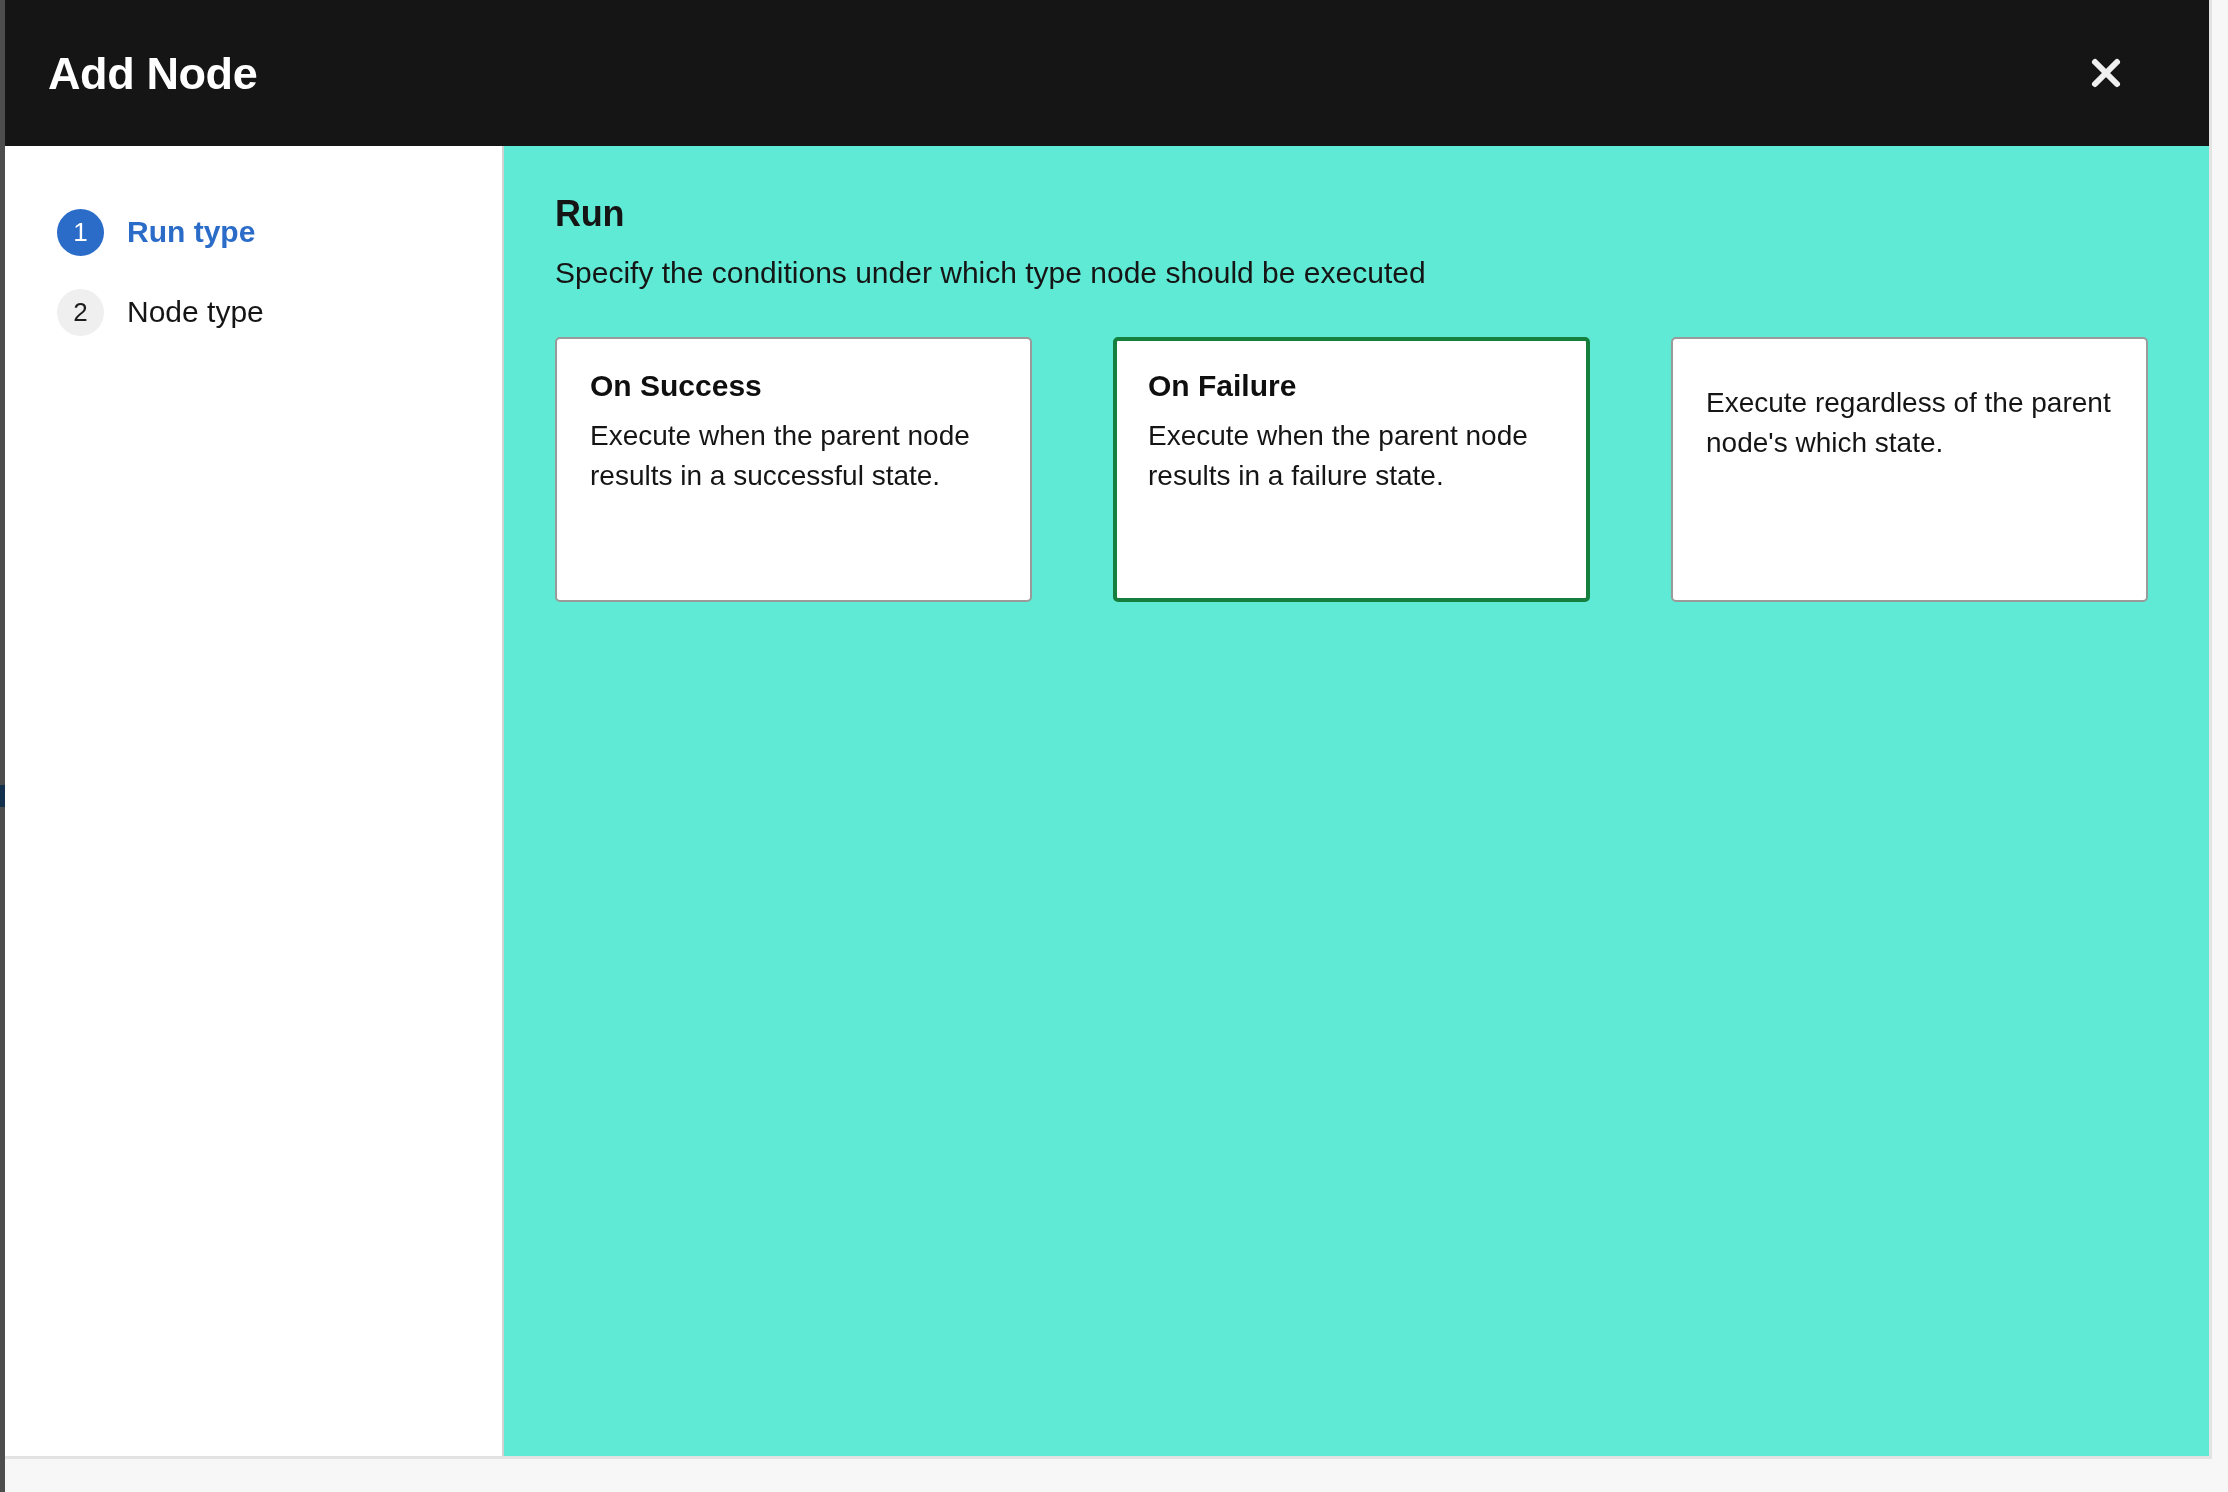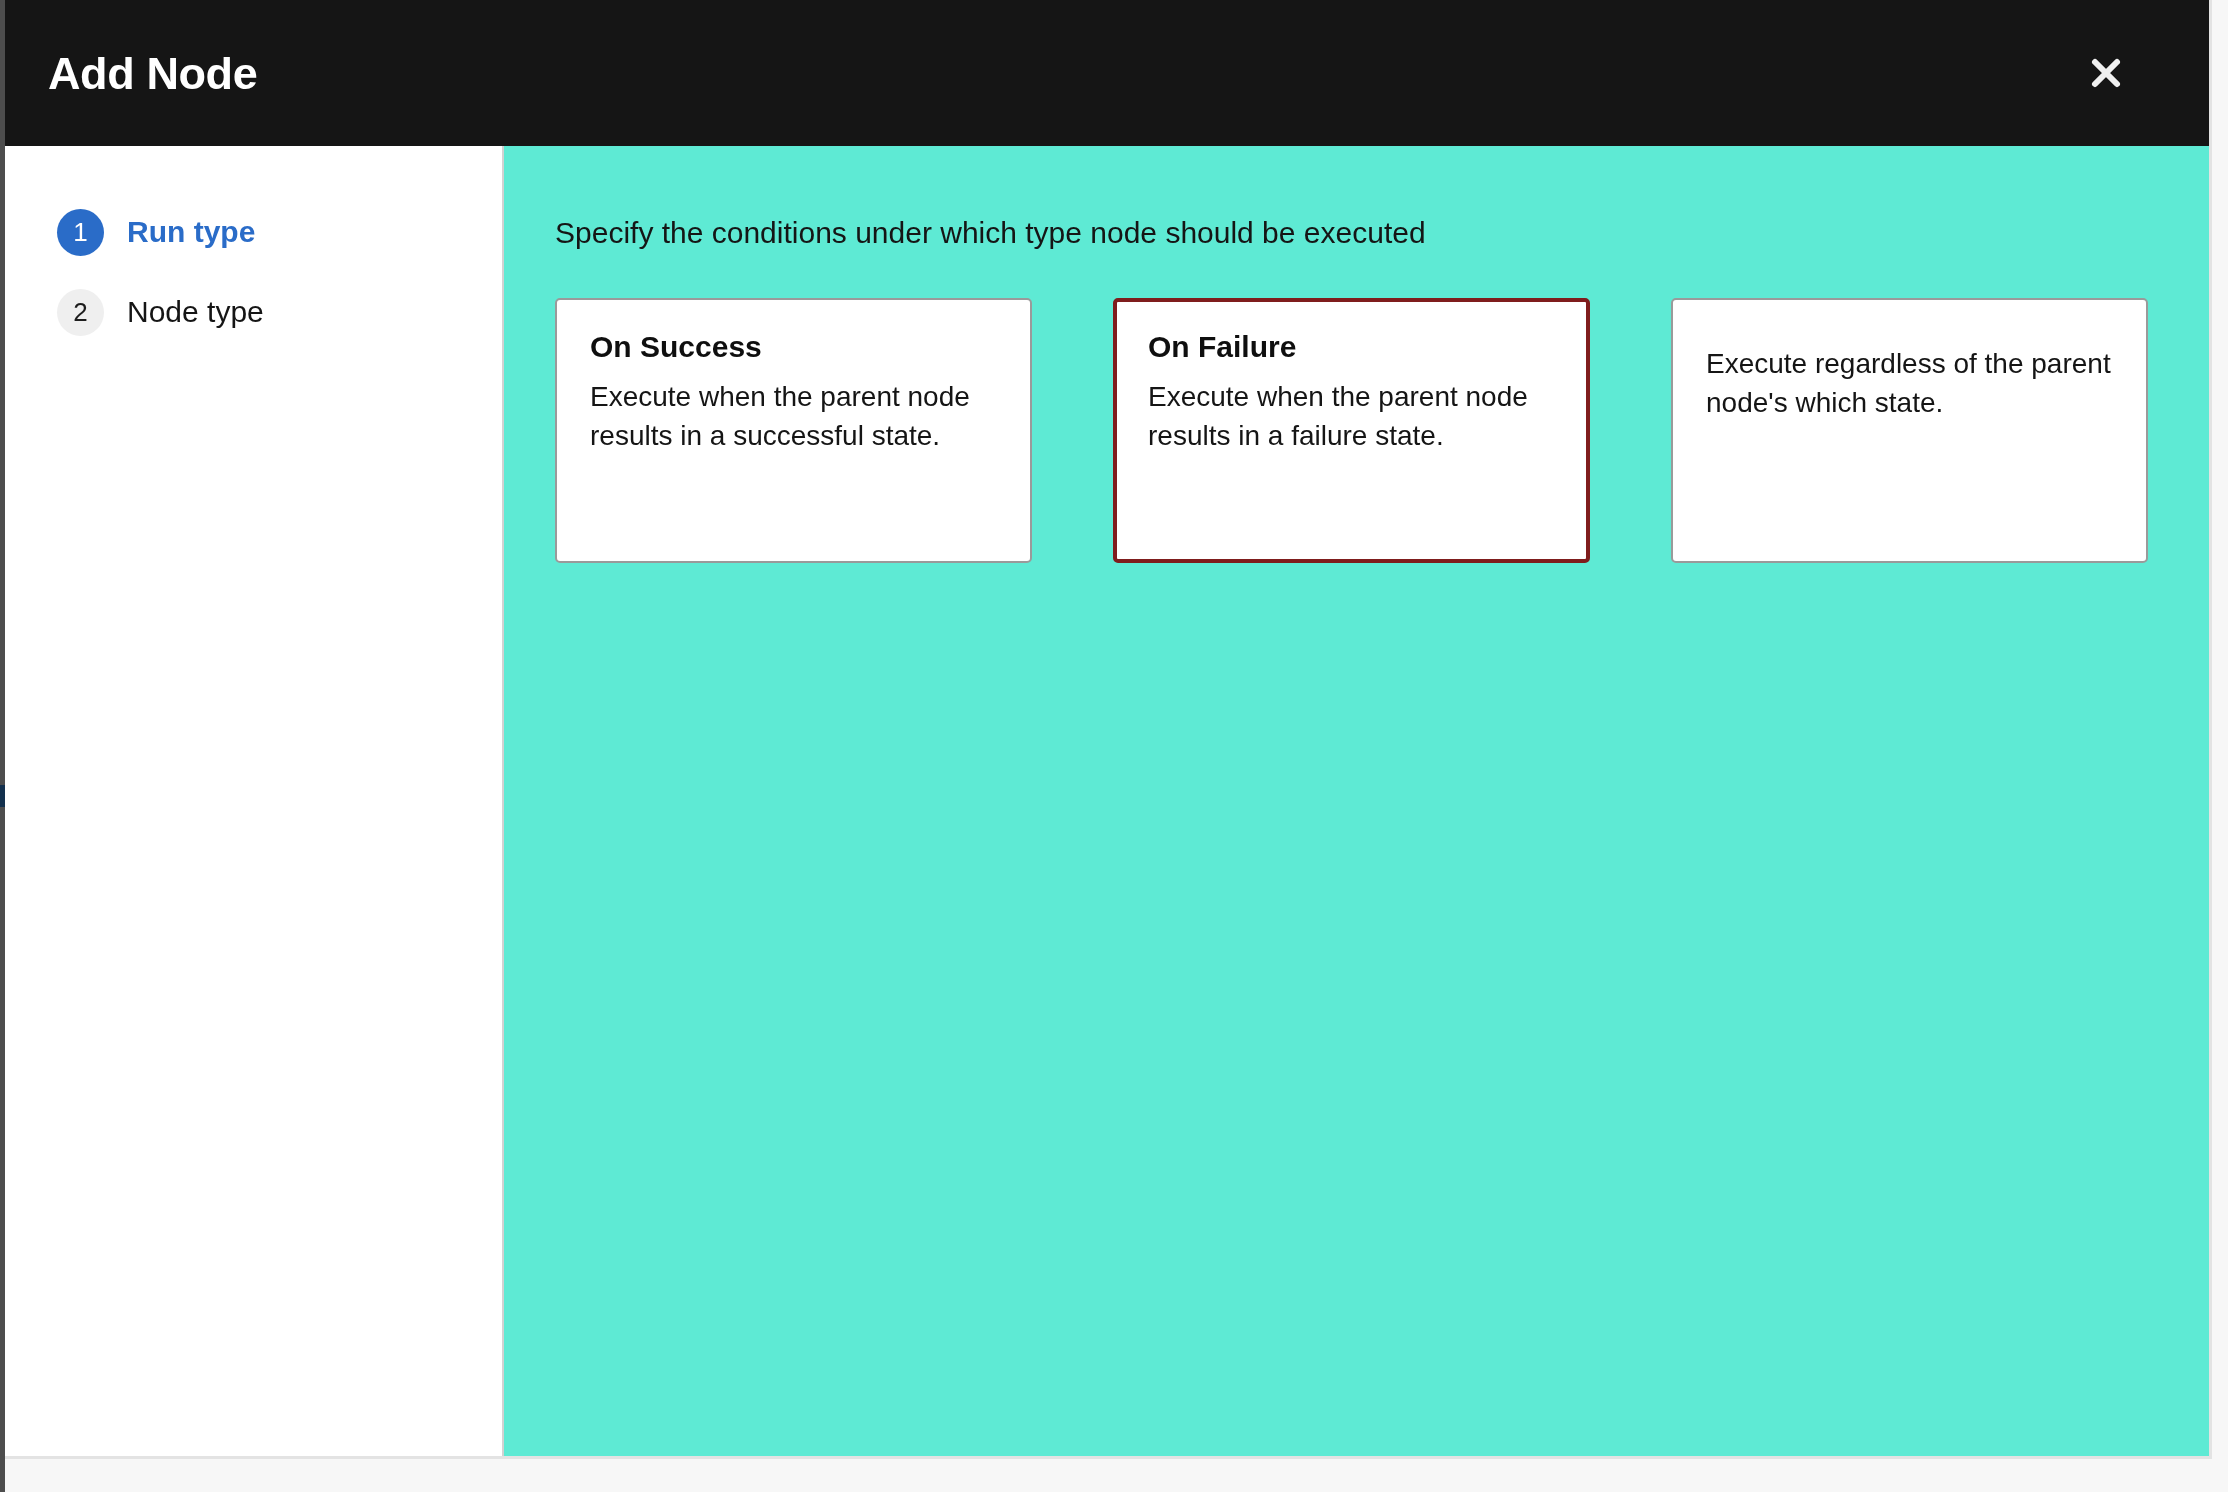--- a/index.html
+++ b/index.html
@@ -161,21 +161,21 @@
   .option-card {
     width: 477px;
     height: 265px;
     background: #ffffff;
     border: 2px solid #9a9a9a;
     border-radius: 5px;
     padding: 30px 30px 0 33px;
     cursor: pointer;
   }
   .option-card.selected {
-    border: 4px solid #7f1d1d;
+    border: 4px solid #15803d;
     padding: 28px 28px 16px 31px;
   }
   .option-title {
     font-size: 30px;
     font-weight: bold;
     color: #0f0f0f;
     line-height: 1.1;
   }
   .option-desc {
     margin-top: 14px;
@@ -214,20 +214,21 @@
 
       <div class="wizard-step inactive">
         <span class="step-num">2</span>
         <span class="step-label">Node type</span>
       </div>
 
     </div>
 
     <div class="wizard-main">
 
+      <div class="section-heading">Run</div>
 
       <div class="section-subheading">Specify the conditions under which type node should be executed</div>
 
       <div class="option-cards">
 
         <div class="option-card">
           <div class="option-title">On Success</div>
           <div class="option-desc">Execute when the parent node results in a successful state.</div>
         </div>
 

